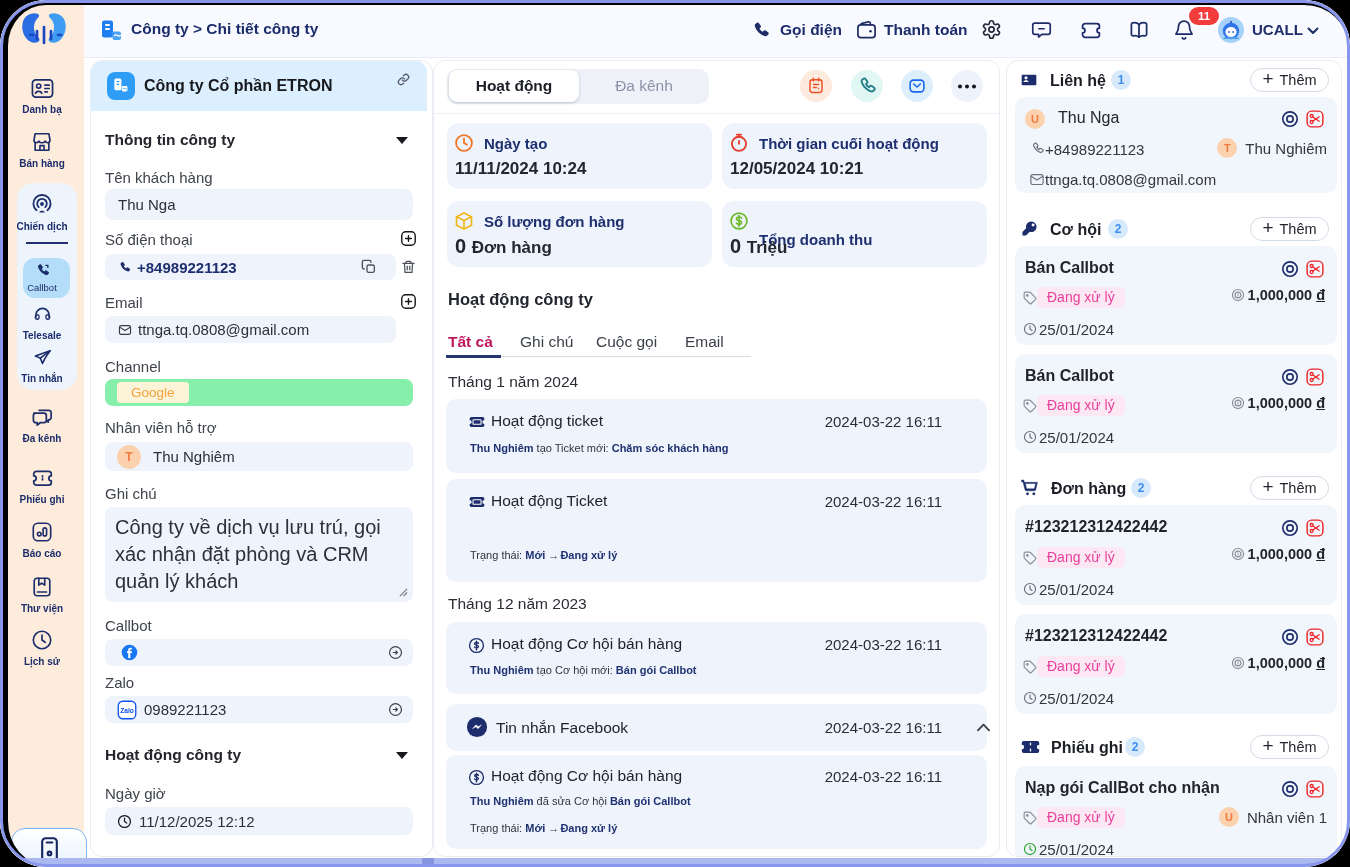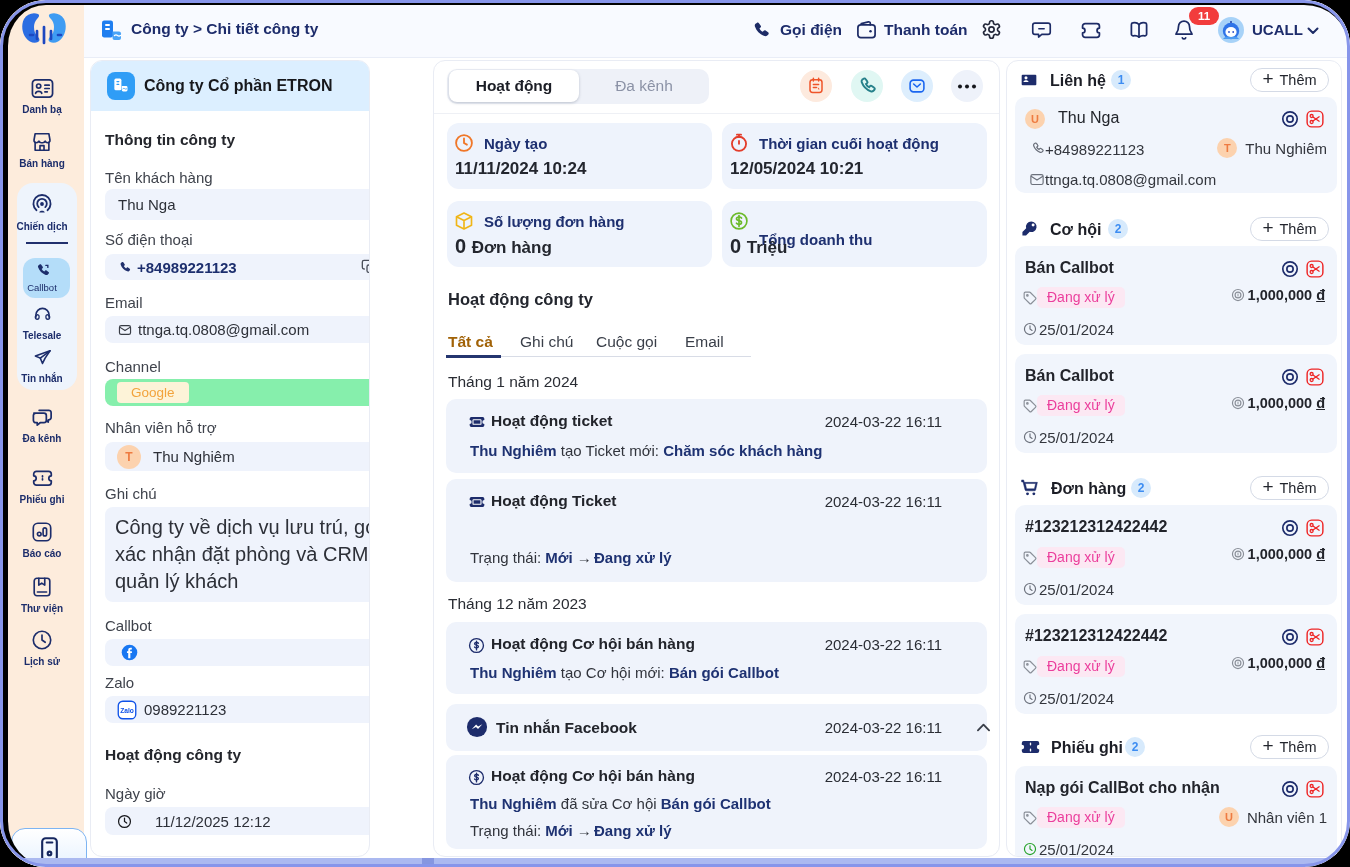--- a/index.html
+++ b/index.html
@@ -12,23 +12,23 @@
 .sidebar{position:absolute;left:0;top:0;width:84px;height:867px;background:#fdecdc}
 .sitem{position:absolute;width:84px;text-align:center;color:#1c2d6b}
 .sitem .lb{font-size:10px;font-weight:700;letter-spacing:0}
 .panel{position:absolute;top:60px;background:#fff;border:1px solid #e9ecf4;border-radius:12px;overflow:hidden}
 .lab{position:absolute;font-size:15px;color:#3f434c}
 .inp{position:absolute;background:#eff3fc;border-radius:8px;display:flex;align-items:center;font-size:15px;color:#2d3038}
 .caret{position:absolute;width:0;height:0;border-left:6.5px solid transparent;border-right:6.5px solid transparent;border-top:7.5px solid #17181c}
 .scard{position:absolute;background:#eef3fc;border-radius:12px}
 .slabel{font-size:15px;font-weight:700;color:#1e3070}
 .acard{position:absolute;left:12px;width:541px;background:#eff3fb;border-radius:10px}
-.atitle{position:absolute;font-size:15.5px;font-weight:700;color:#22242b}
+.atitle{position:absolute;font-size:15.5px;font-weight:400;color:#22242b}
 .atime{position:absolute;font-size:15px;color:#2a2d34}
-.aline{position:absolute;font-size:15px;color:#31343c}
+.aline{position:absolute;font-size:11px;color:#31343c}
 .blu{color:#1e3272;font-weight:700}
 .rtitle{position:absolute;font-size:16px;font-weight:700;color:#1c1e26}
 .rbadge{position:absolute;width:20px;height:20px;border-radius:10px;background:#d7eafc;color:#3d8df2;font-size:12px;font-weight:700;text-align:center;line-height:20px}
 .rbtn{position:absolute;width:79px;height:24px;border:1px solid #d4dae6;border-radius:13px;background:#fff;display:flex;align-items:center;justify-content:center;font-size:14.5px;color:#23262e;gap:6px}
 .rcard{position:absolute;left:8px;width:322px;background:#f1f5fc;border-radius:10px}
 .pinkpill{position:absolute;background:#fce8f3;color:#eb3e9c;font-size:14px;border-radius:5px;padding:0 10px;height:21px;line-height:21px}
 .rrow{position:absolute;font-size:15px;color:#33363d;white-space:nowrap}
 .avat{border-radius:50%;background:#fcd2ae;color:#ee7b41;font-weight:700;display:flex;align-items:center;justify-content:center}
 </style></head><body>
 <div class="frame">
@@ -146,21 +146,21 @@
 <div class="sitem" style="top:629px"><svg width="22" height="22" viewBox="0 0 24 24" fill="none" stroke="#1c2d6b" stroke-width="1.8" stroke-linecap="round" stroke-linejoin="round">
         <circle cx="12" cy="12" r="9.5"></circle>
         <path d="M12 6.5V12l3.5 2.5"></path>
       </svg><div class="lb" style="margin-top:1px">Lịch sử</div></div>
 <div class="abs" style="left:11px;top:828px;width:76px;height:62px;border:1.5px solid #7db4f2;border-radius:14px;background:linear-gradient(180deg,#ffffff,#d9eaff);text-align:center;z-index:3"><svg style="margin-top:7px" width="27" height="27" viewBox="0 0 24 24" fill="none" stroke="#16275f" stroke-width="1.9" stroke-linecap="round" stroke-linejoin="round">
         <rect x="5.5" y="2" width="13" height="20" rx="3.2"></rect>
         <path d="M9.5 5.8h5"></path>
         <circle cx="12" cy="15.5" r="1.6"></circle>
       </svg><div style="font-size:12.5px;color:#16275f;margin-top:1px">Mobile app</div></div>
 
-<div class="panel" style="left:90px;width:280px;height:797px">
+<div class="panel" style="left:90px;width:343px;height:797px">
  <div class="abs" style="left:0;top:0;width:336px;height:50px;background:#dcefff;border-radius:11px 11px 0 0">
   <div class="abs" style="left:16px;top:11px;width:28px;height:28px;background:#2f9df6;border-radius:8px"><svg style="margin:5px" width="18" height="18" viewBox="0 0 23 23">
             <rect x="3" y="2" width="9" height="15" rx="2" fill="#fff"></rect>
             <rect x="5.5" y="5" width="4" height="1.8" rx="0.9" fill="#2f9df6"></rect>
             <rect x="5.5" y="8.5" width="4" height="1.8" rx="0.9" fill="#2f9df6"></rect>
             <path d="M12.5 11.5h5.5a1.8 1.8 0 0 1 1.8 1.8v3.4a1.8 1.8 0 0 1-1.8 1.8h-3.7a1.8 1.8 0 0 1-1.8-1.8z" fill="#fff"></path>
             <path d="M14 15c.8-.6 1.6-.6 2.4 0 .8.6 1.6.6 2.4 0" stroke="#2f9df6" stroke-width="1.1" fill="none" stroke-linecap="round"></path>
           </svg></div>
   <div class="abs" style="left:53px;top:16px;font-size:16px;font-weight:700;color:#17181c">Công ty Cổ phần ETRON</div>
   <svg class="abs" style="left:306px;top:12px" width="13" height="13" viewBox="0 0 24 24" fill="none" stroke="#565b66" stroke-width="2.4" stroke-linecap="round">
@@ -241,21 +241,21 @@
         <path d="M8.5 12h6.5M12.5 9.5 15 12l-2.5 2.5"></path>
       </svg>
  <div class="abs" style="left:14px;top:685px;font-size:15.5px;font-weight:700;color:#24262c">Hoạt động công ty</div>
  <div class="caret" style="left:305px;top:691px"></div>
  <div class="lab" style="left:14px;top:724px">Ngày giờ</div>
  <div class="inp" style="left:14px;top:746px;width:308px;height:28px;padding-left:12px">
    <svg width="15" height="15" viewBox="0 0 24 24" fill="none" stroke="#17181c" stroke-width="2" stroke-linecap="round">
           <circle cx="12" cy="12" r="9.5"></circle>
           <path d="M12 6.5V12l3.5 2.5"></path>
         </svg>
-   <span style="margin-left:23px">11/12/2025 12:12</span>
+   <span style="margin-left:7px">11/12/2025 12:12</span>
  </div>
  <div class="lab" style="left:14px;top:792px">Ngày giờ</div>
 </div>
 
 <div class="panel" style="left:433px;width:567px;height:797px">
  <div class="abs" style="left:13px;top:8px;width:262px;height:35px;background:#eef1f8;border-radius:10px"></div>
  <div class="abs" style="left:15px;top:9px;width:130px;height:32px;background:#fff;border-radius:8px;box-shadow:0 1px 3px rgba(40,50,80,.25);text-align:center;line-height:32px;font-size:15.5px;font-weight:700;color:#1c1e26;z-index:2">Hoạt động</div>
  <div class="abs" style="left:145px;top:9px;width:130px;height:32px;text-align:center;line-height:32px;font-size:15.5px;color:#8b92a6">Đa kênh</div>
  <div class="abs" style="left:366px;top:9px;width:32px;height:32px;border-radius:50%;background:#fdeade"><svg style="margin:7px" width="18" height="18" viewBox="0 0 24 24" fill="none" stroke="#ef5429" stroke-width="2" stroke-linecap="round" stroke-linejoin="round">
           <rect x="4" y="3.5" width="16" height="17" rx="3.5"></rect>
@@ -304,21 +304,21 @@
  <div class="scard" style="left:288px;top:140px;width:265px;height:66px">
    <svg class="abs" style="left:7px;top:10px" width="20" height="20" viewBox="0 0 24 24" fill="none" stroke="#6cba2a" stroke-width="2" stroke-linecap="round">
           <circle cx="12" cy="12" r="9.5"></circle>
           <path d="M15 8.5c-.7-1-1.8-1.3-3-1.3-1.7 0-3 .8-3 2.2s1.3 1.9 3 2.2c1.7.3 3 .8 3 2.2s-1.3 2.2-3 2.2c-1.2 0-2.3-.3-3-1.3"></path>
           <path d="M12 5.5v13"></path>
         </svg>
    <div class="abs slabel" style="left:37px;top:30px">Tổng doanh thu</div>
    <div class="abs" style="left:8px;top:34px;font-size:20px;font-weight:700;color:#23262e">0 <span style="font-size:17px">Triệu</span></div>
  </div>
  <div class="abs" style="left:14px;top:229px;font-size:16.5px;font-weight:700;color:#23262e">Hoạt động công ty</div>
- <div class="abs" style="left:14px;top:272px;font-size:15.5px;font-weight:700;color:#a16207">Tất cả</div>
+ <div class="abs" style="left:14px;top:272px;font-size:15.5px;font-weight:700;color:#be185d">Tất cả</div>
  <div class="abs" style="left:86px;top:272px;font-size:15.5px;color:#3a3f49">Ghi chú</div>
  <div class="abs" style="left:162px;top:272px;font-size:15.5px;color:#3a3f49">Cuộc gọi</div>
  <div class="abs" style="left:251px;top:272px;font-size:15.5px;color:#3a3f49">Email</div>
  <div class="abs" style="left:12px;top:295px;width:305px;height:1px;background:#d8dce6"></div>
  <div class="abs" style="left:12px;top:294px;width:55px;height:2.5px;background:#24356f"></div>
  <div class="abs" style="left:14px;top:312px;font-size:15.5px;color:#2a2d34">Tháng 1 năm 2024</div>
  <div class="acard" style="top:338px;height:74px">
    <svg class="abs" style="left:23px;top:17px" width="16" height="12" viewBox="0 0 24 17" fill="none">
           <path d="M1 3.5A2.5 2.5 0 0 1 3.5 1h17A2.5 2.5 0 0 1 23 3.5v2a2.5 2.5 0 0 0 0 6v2a2.5 2.5 0 0 1-2.5 2.5h-17A2.5 2.5 0 0 1 1 13.5v-2a2.5 2.5 0 0 0 0-6z" fill="#1d2c6b"></path>
           <rect x="6" y="5" width="12" height="7" rx="1" fill="none" stroke="#fff" stroke-width="1.6"></rect>

